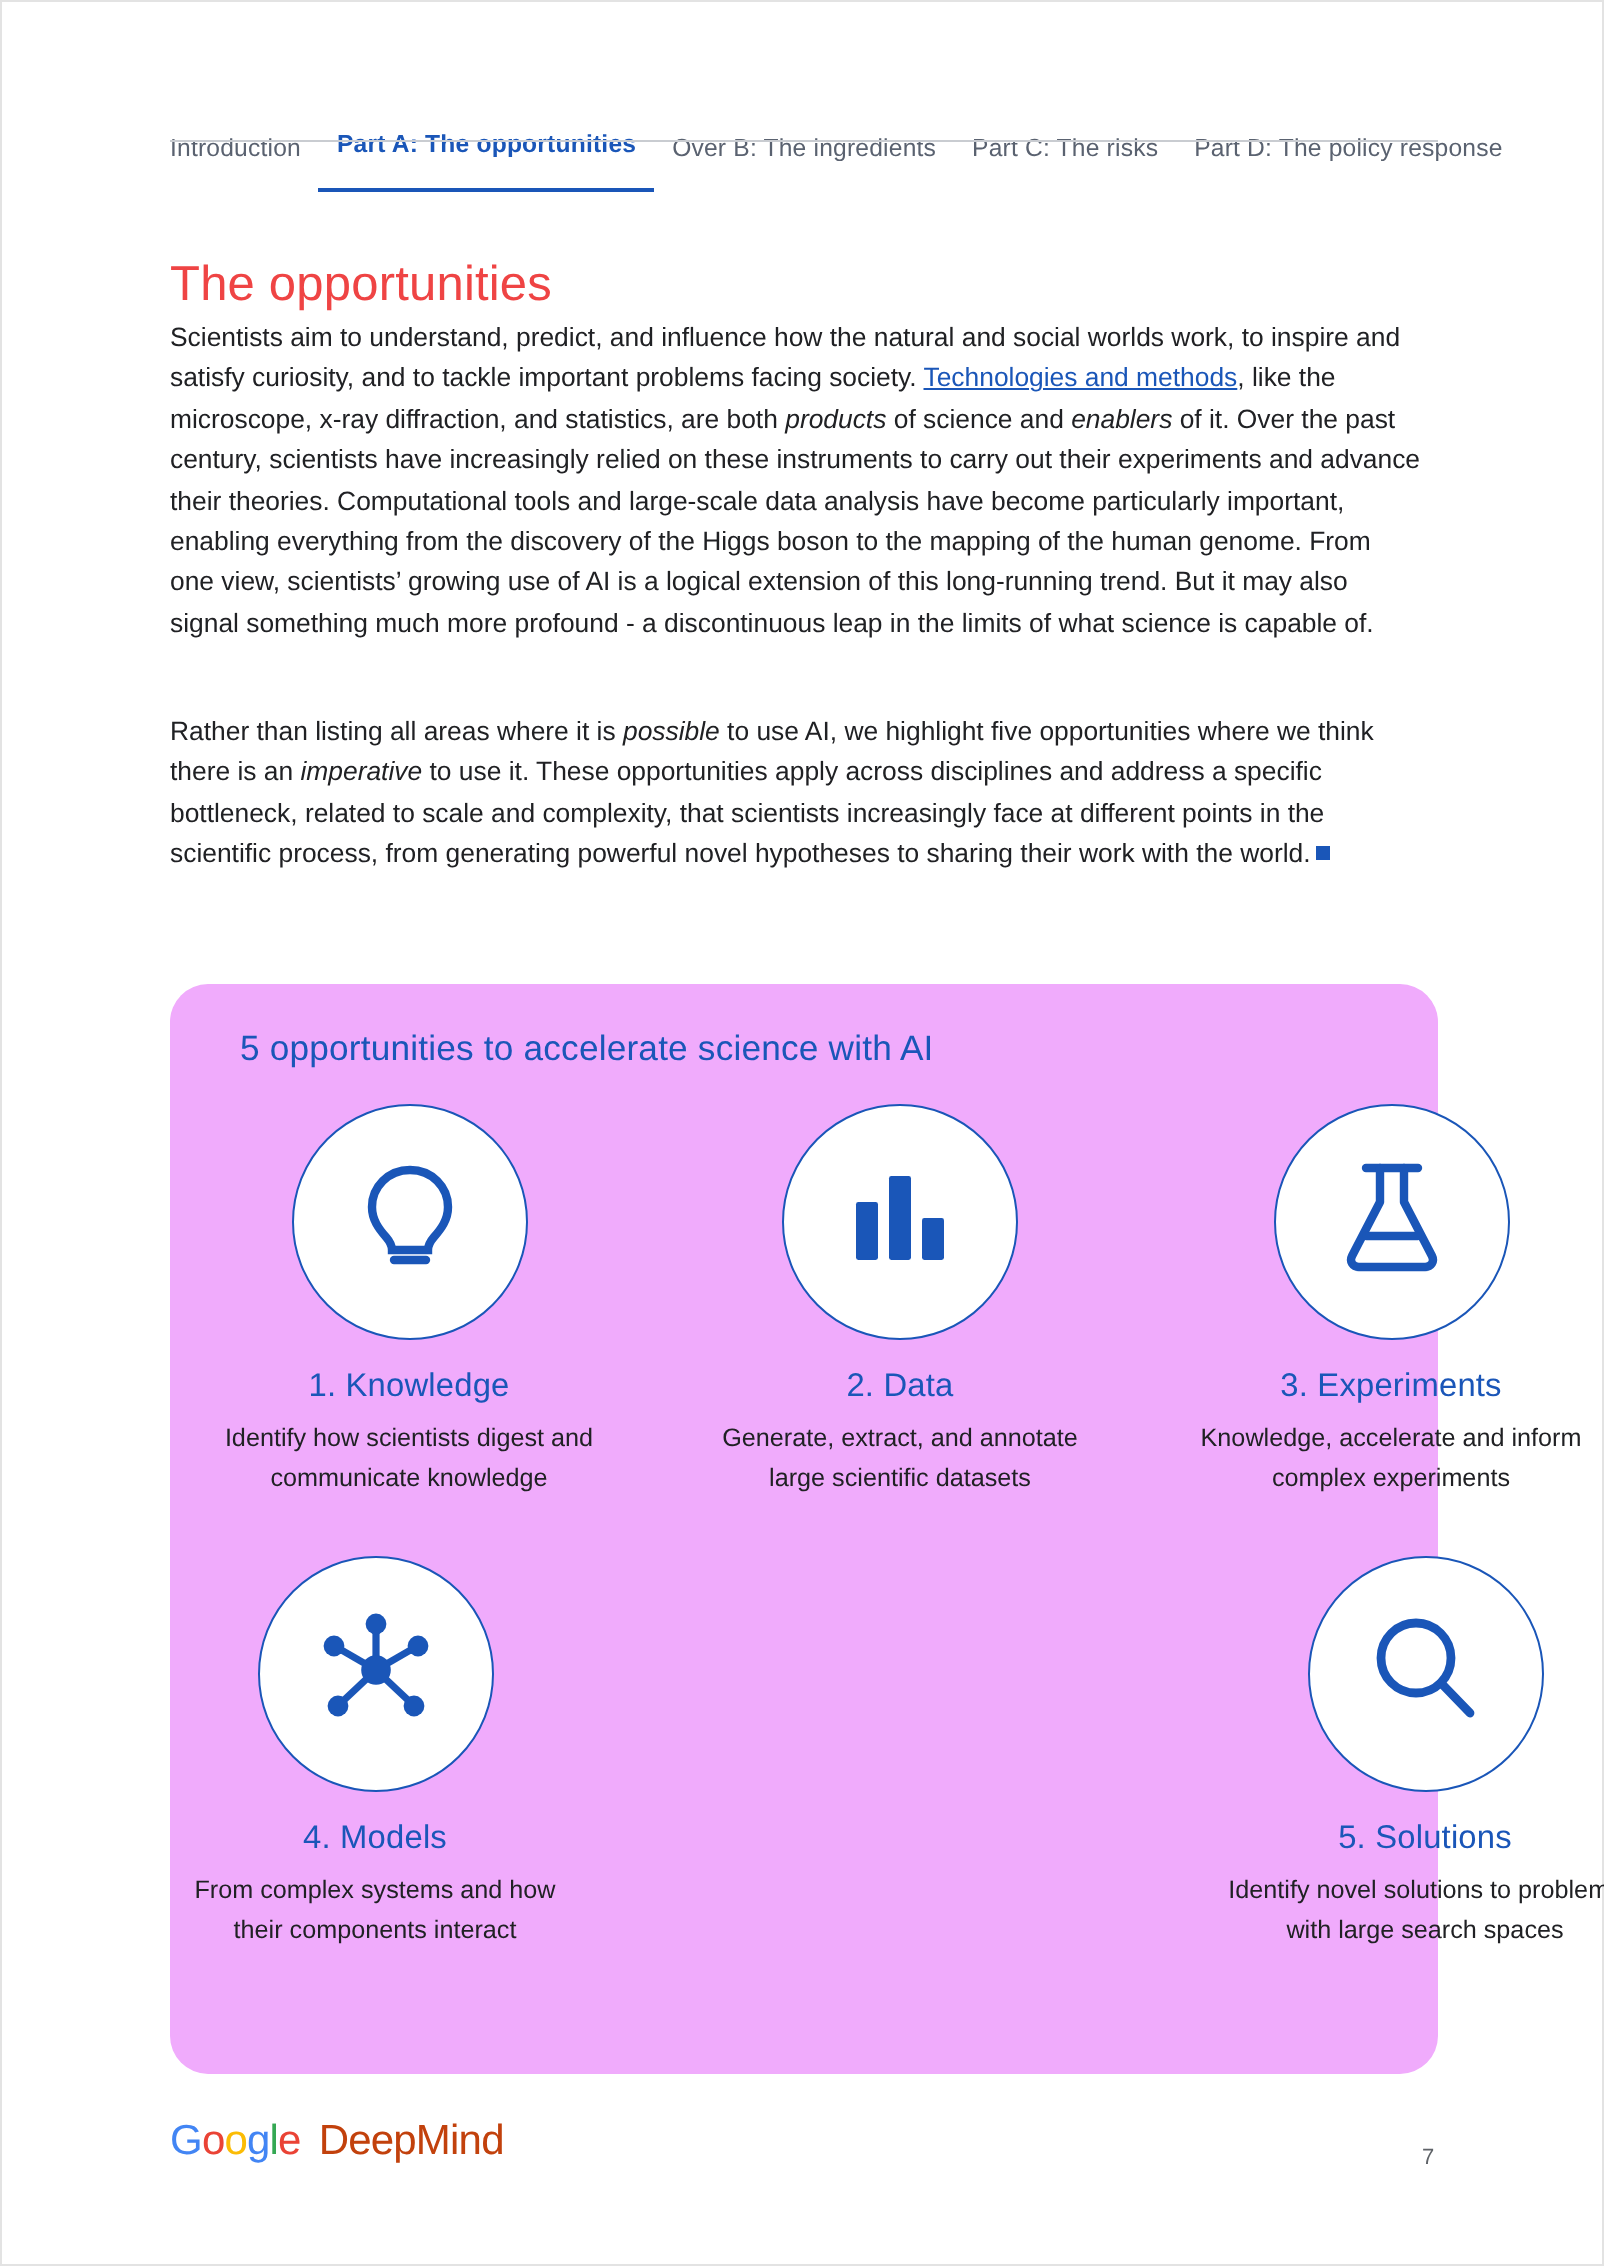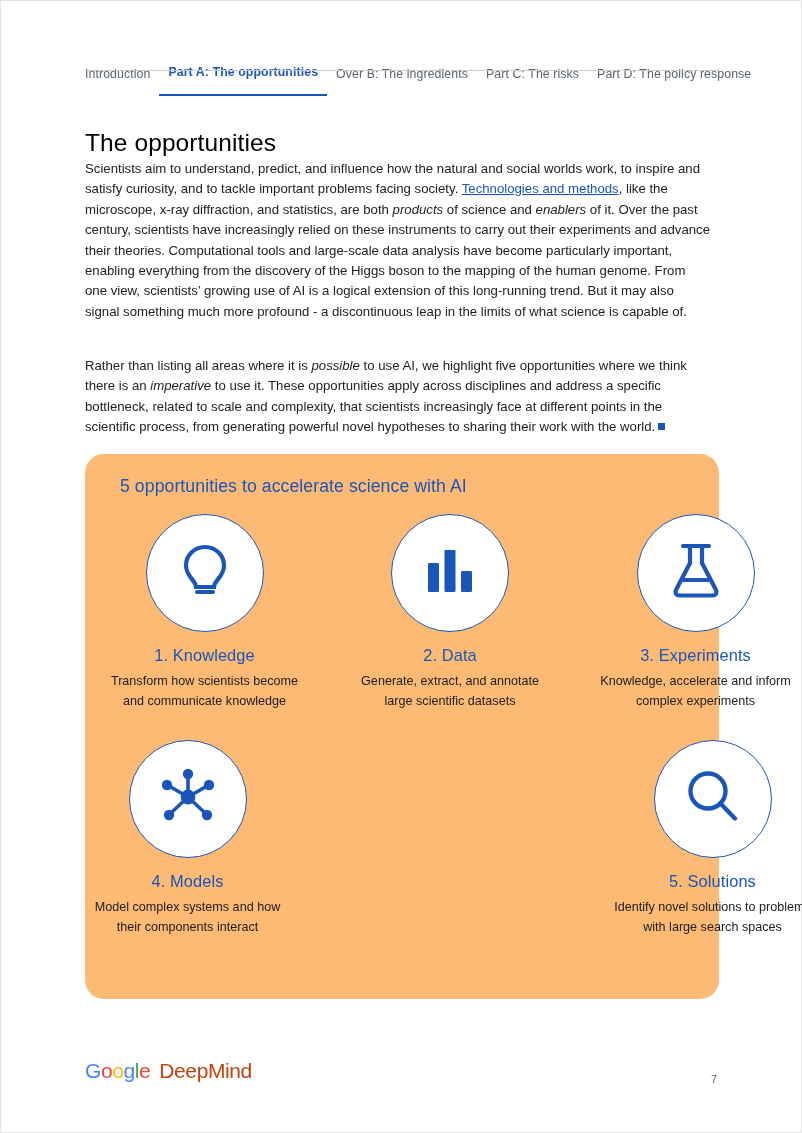--- a/index.html
+++ b/index.html
@@ -64,21 +64,21 @@
     height: 1px;
     background: #c9ccd1;
   }
 
   
   .page-title {
     position: absolute;
     top: 112px;
     left: 0;
     font-size: 24.5px;
-    color: #000000;
+    color: #ef4444;
     font-weight: normal;
     letter-spacing: 0.1px;
   }
 
   
   .body-block {
     position: absolute;
     left: 0;
     width: 626px;
     font-size: 13.2px;
@@ -99,24 +99,24 @@
     height: 7px;
     background: #1a56b8;
     margin-left: 3px;
     vertical-align: 1px;
   }
 
   
   .panel {
     position: absolute;
     left: 0;
-    top: 453px;
+    top: 491px;
     width: 634px;
     height: 545px;
-    background: #fdba74;
+    background: #f0abfc;
     border-radius: 19px;
   }
   .panel-title {
     position: absolute;
     left: 35px;
     top: 22px;
     font-size: 17.6px;
     color: #1a56b8;
     font-weight: normal;
     letter-spacing: 0.1px;
@@ -220,21 +220,21 @@
         <div class="opp">
           <div class="circle">
             <span>
               <svg width="54" height="58" viewBox="0 0 54 58" fill="none" stroke="#1a56b8" stroke-width="4.2" stroke-linecap="round">
                 <path d="M27 5 C16 5 8 13.5 8 23.5 C8 30 11.5 34.5 15 38.5 C17 40.8 18 42.5 18 45 L36 45 C36 42.5 37 40.8 39 38.5 C42.5 34.5 46 30 46 23.5 C46 13.5 38 5 27 5 Z"></path>
                 <path d="M19 50 L35 50"></path>
               </svg>
             </span>
           </div>
           <div class="opp-title">1. Knowledge</div>
-          <div class="opp-desc">Transform how scientists become and communicate knowledge</div>
+          <div class="opp-desc">Identify how scientists digest and communicate knowledge</div>
         </div>
 
         <div class="opp">
           <div class="circle">
             <span>
               <svg width="52" height="50" viewBox="0 0 52 50" fill="#1a56b8">
                 <rect x="4" y="17" width="11" height="29" rx="1.2"></rect>
                 <rect x="20.5" y="4" width="11" height="42" rx="1.2"></rect>
                 <rect x="37" y="25" width="11" height="21" rx="1.2"></rect>
               </svg>
@@ -274,21 +274,21 @@
                 <circle cx="30" cy="30" r="7.4" fill="#1a56b8" stroke="none"></circle>
                 <circle cx="30" cy="7" r="5.2" fill="#1a56b8" stroke="none"></circle>
                 <circle cx="9" cy="18" r="5.2" fill="#1a56b8" stroke="none"></circle>
                 <circle cx="51" cy="18" r="5.2" fill="#1a56b8" stroke="none"></circle>
                 <circle cx="11" cy="48" r="5.2" fill="#1a56b8" stroke="none"></circle>
                 <circle cx="49" cy="48" r="5.2" fill="#1a56b8" stroke="none"></circle>
               </svg>
             </span>
           </div>
           <div class="opp-title">4. Models</div>
-          <div class="opp-desc">Model complex systems and how their components interact</div>
+          <div class="opp-desc">From complex systems and how their components interact</div>
         </div>
 
         <div class="opp">
           <div class="circle">
             <span>
               <svg width="56" height="56" viewBox="0 0 56 56" fill="none" stroke="#1a56b8" stroke-width="4.4" stroke-linecap="round">
                 <circle cx="23" cy="22" r="17.5"></circle>
                 <line x1="35.5" y1="34.5" x2="50" y2="49.5"></line>
               </svg>
             </span>

